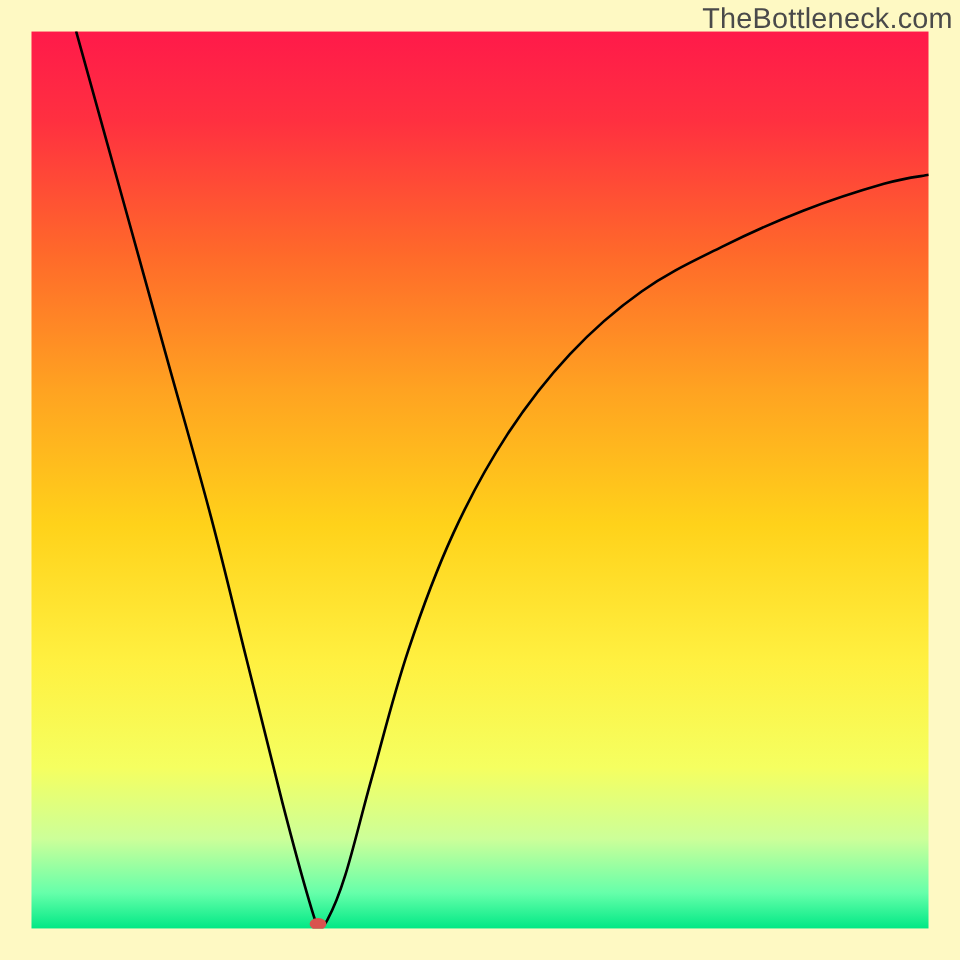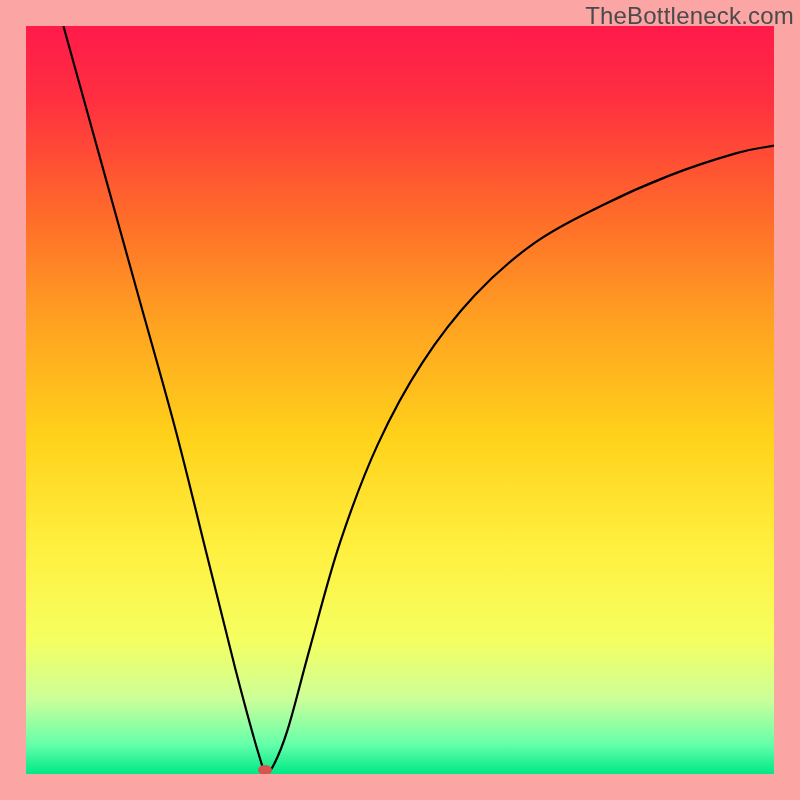--- a/index.html
+++ b/index.html
@@ -10,21 +10,21 @@
     background: #000;
     position: relative;
     font-family: Arial, Helvetica, sans-serif;
   }
   .outer-frame {
     position: absolute;
     top: 0;
     left: 0;
     width: 800px;
     height: 800px;
-    background: #fca5a5;
+    background: #fef9c3;
   }
   .plot-area {
     position: absolute;
     top: 26px;
     left: 26px;
     width: 748px;
     height: 748px;
     overflow: hidden;
   }
   .watermark {

